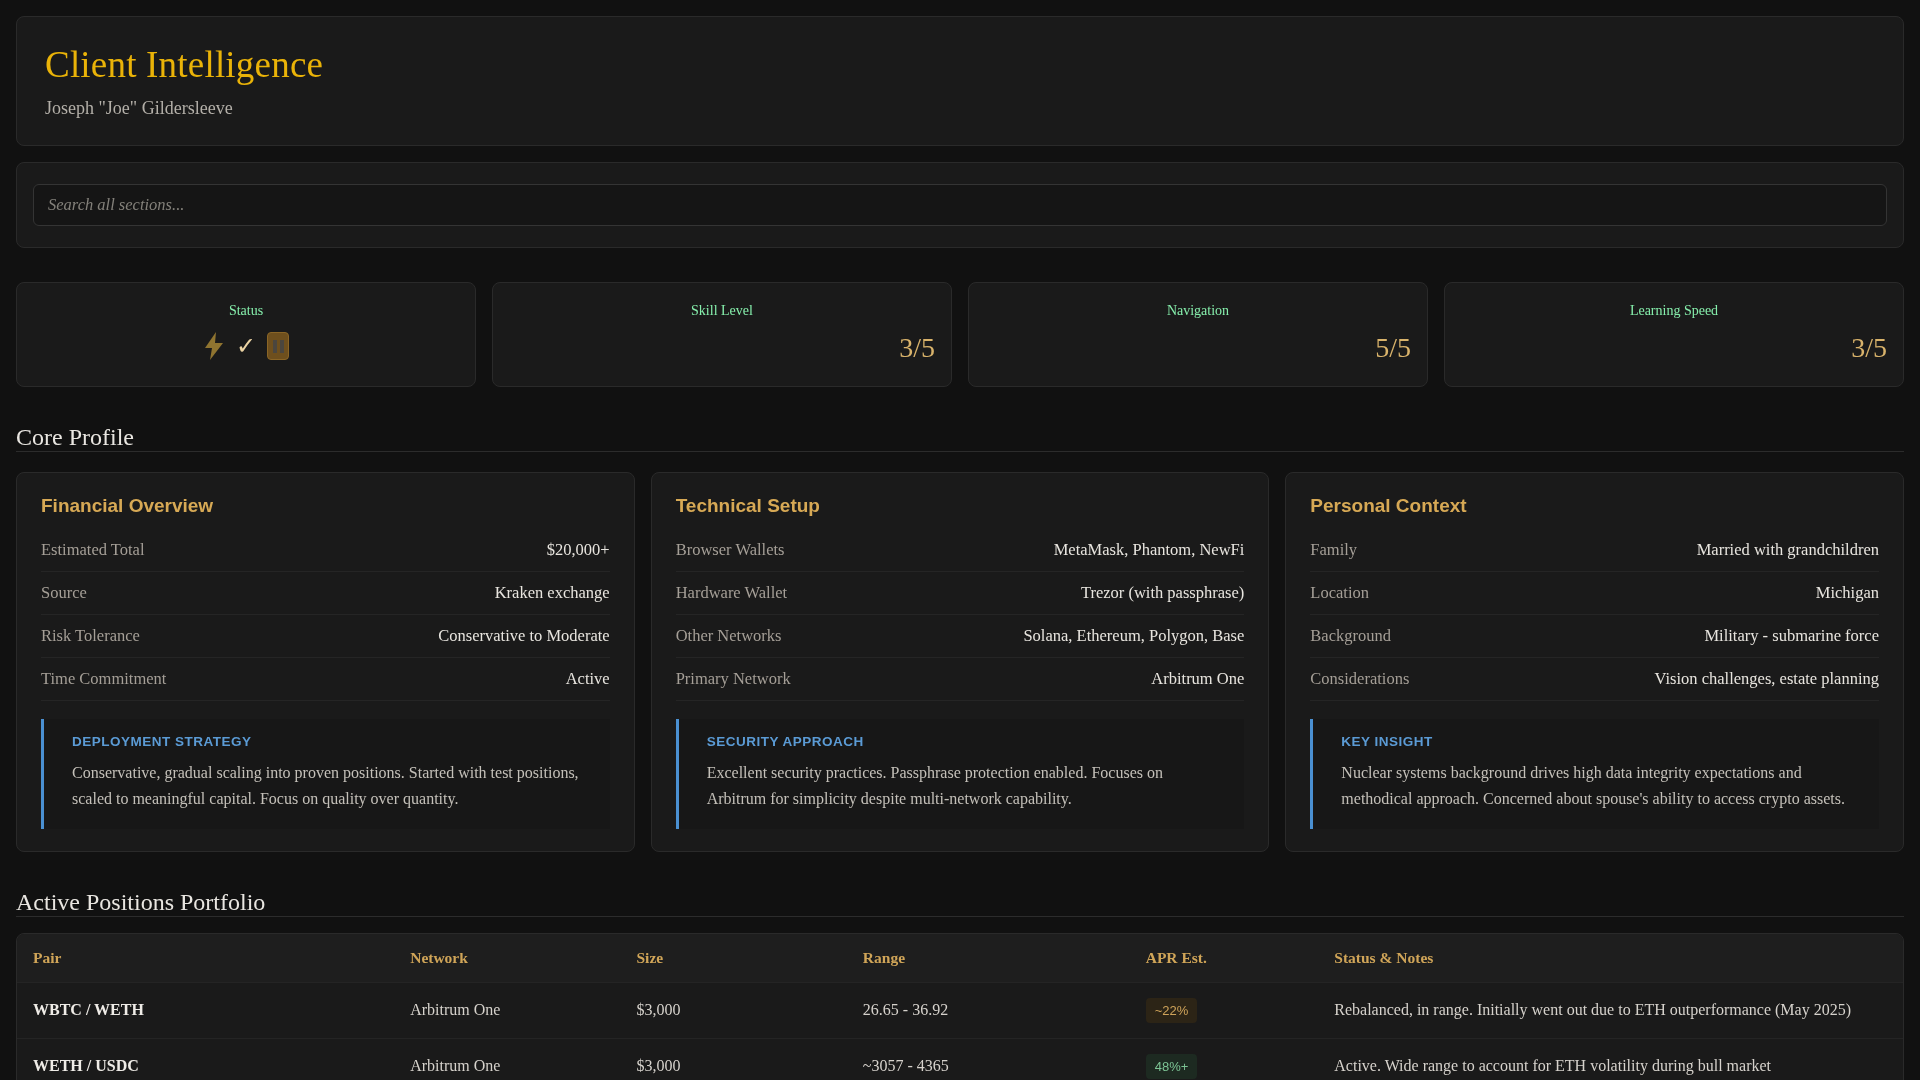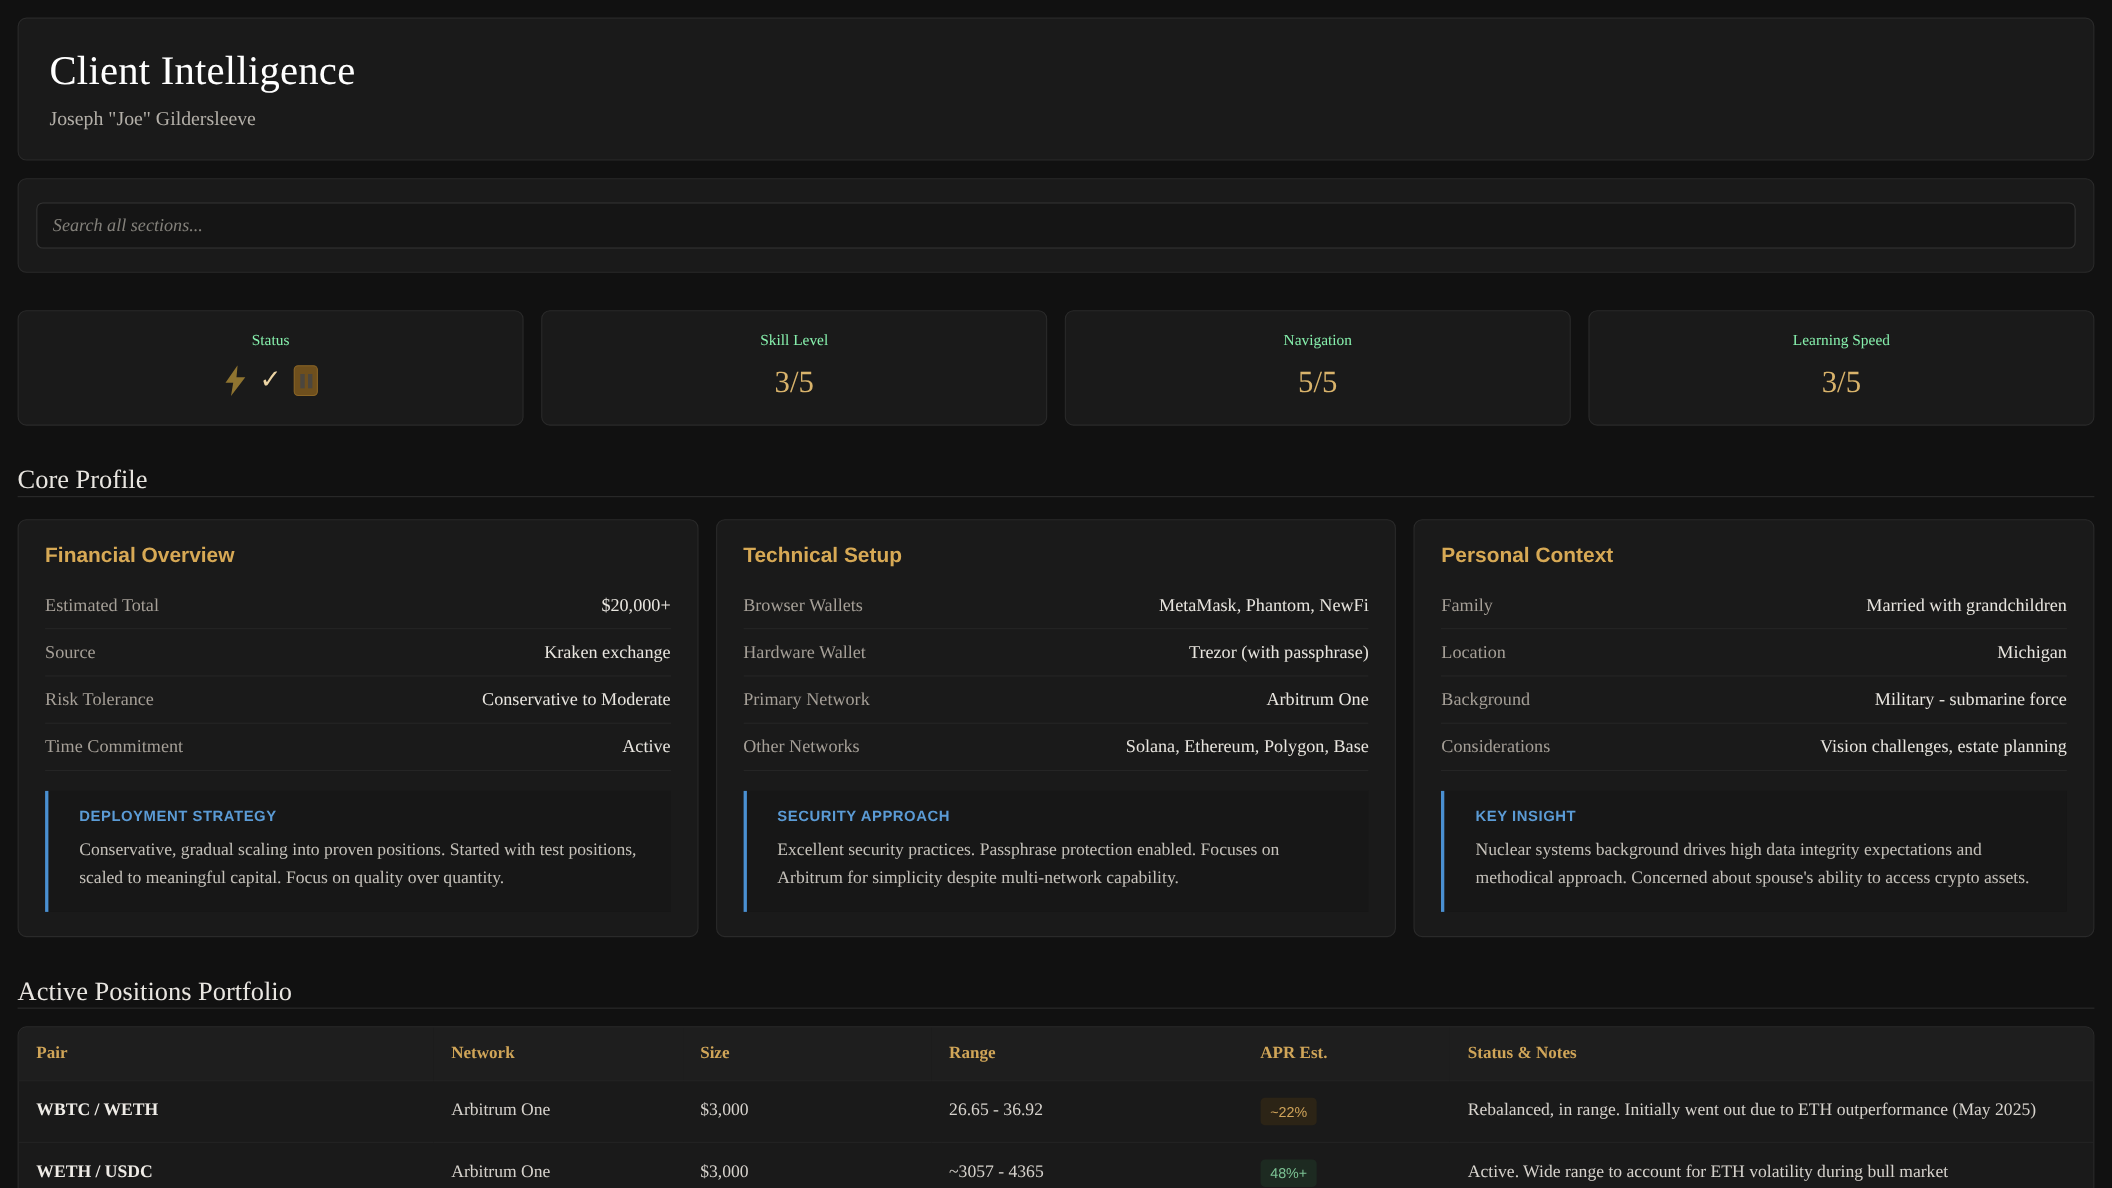--- a/index.html
+++ b/index.html
@@ -17,21 +17,21 @@
     border:1px solid #2a2a2a;
     border-radius:8px;
   }
   .header-card {
     padding:26px 28px;
     display:flex;
     justify-content:space-between;
     align-items:flex-start;
     margin-bottom:16px;
   }
-  .page-title { font-size:37px; font-weight:400; color:#ffffff; letter-spacing:0.2px; }
+  .page-title { font-size:37px; font-weight:400; color:#eab308; letter-spacing:0.2px; }
   .page-subtitle { font-size:18px; color:#b3afa8; margin-top:12px; }
   .header-badge {
     margin-top:24px;
     font-family:"Liberation Sans", sans-serif;
     font-size:14.5px;
     color:#d3ab62;
     background:#262017;
     border:1px solid #9a7b3a;
     border-radius:6px;
     padding:11px 17px;
@@ -52,21 +52,21 @@
     font-size:16.5px;
     color:#cfccc6;
     outline:none;
   }
   .search-input::placeholder { color:#83807a; }
 
   
   .stats-row { display:grid; grid-template-columns:repeat(4,1fr); gap:16px; }
   .stat-card { padding:20px 16px 22px; text-align:center; }
   .stat-label { font-family:Liberation Serif, serif; font-size:14px; color:#86efac; }
-  .stat-value { margin-top:13px; font-size:28px; color:#d9b36b; }
+  .stat-value { margin-top:13px; font-size:28px; color:#d9b36b;text-align:right; }
   .stat-icons { margin-top:11px; display:flex; justify-content:center; align-items:center; gap:11px; height:32px; }
   .bolt-icon svg { display:block; }
   .check-icon { color:#ecd4a4; font-size:24px; line-height:1; }
   .pause-icon {
     width:22px; height:28px;
     background:#6e4f1d;
     border:1px solid #8a6526;
     border-radius:4px;
     display:flex; align-items:center; justify-content:center; gap:3px;
   }
@@ -226,26 +226,26 @@
       <div class="profile-card-title">Technical Setup</div>
       <div class="kv-row">
         <span class="kv-label">Browser Wallets</span>
         <span class="kv-value">MetaMask, Phantom, NewFi</span>
       </div>
       <div class="kv-row">
         <span class="kv-label">Hardware Wallet</span>
         <span class="kv-value">Trezor (with passphrase)</span>
       </div>
       <div class="kv-row">
+        <span class="kv-label">Other Networks</span>
+        <span class="kv-value">Solana, Ethereum, Polygon, Base</span>
+      </div>
+      <div class="kv-row">
         <span class="kv-label">Primary Network</span>
         <span class="kv-value">Arbitrum One</span>
-      </div>
-      <div class="kv-row">
-        <span class="kv-label">Other Networks</span>
-        <span class="kv-value">Solana, Ethereum, Polygon, Base</span>
       </div>
       <div class="callout">
         <div class="callout-title">SECURITY APPROACH</div>
         <div class="callout-body">Excellent security practices. Passphrase protection enabled. Focuses on Arbitrum for simplicity despite multi-network capability.</div>
       </div>
     </div>
 
     <div class="card profile-card">
       <div class="profile-card-title">Personal Context</div>
       <div class="kv-row">

